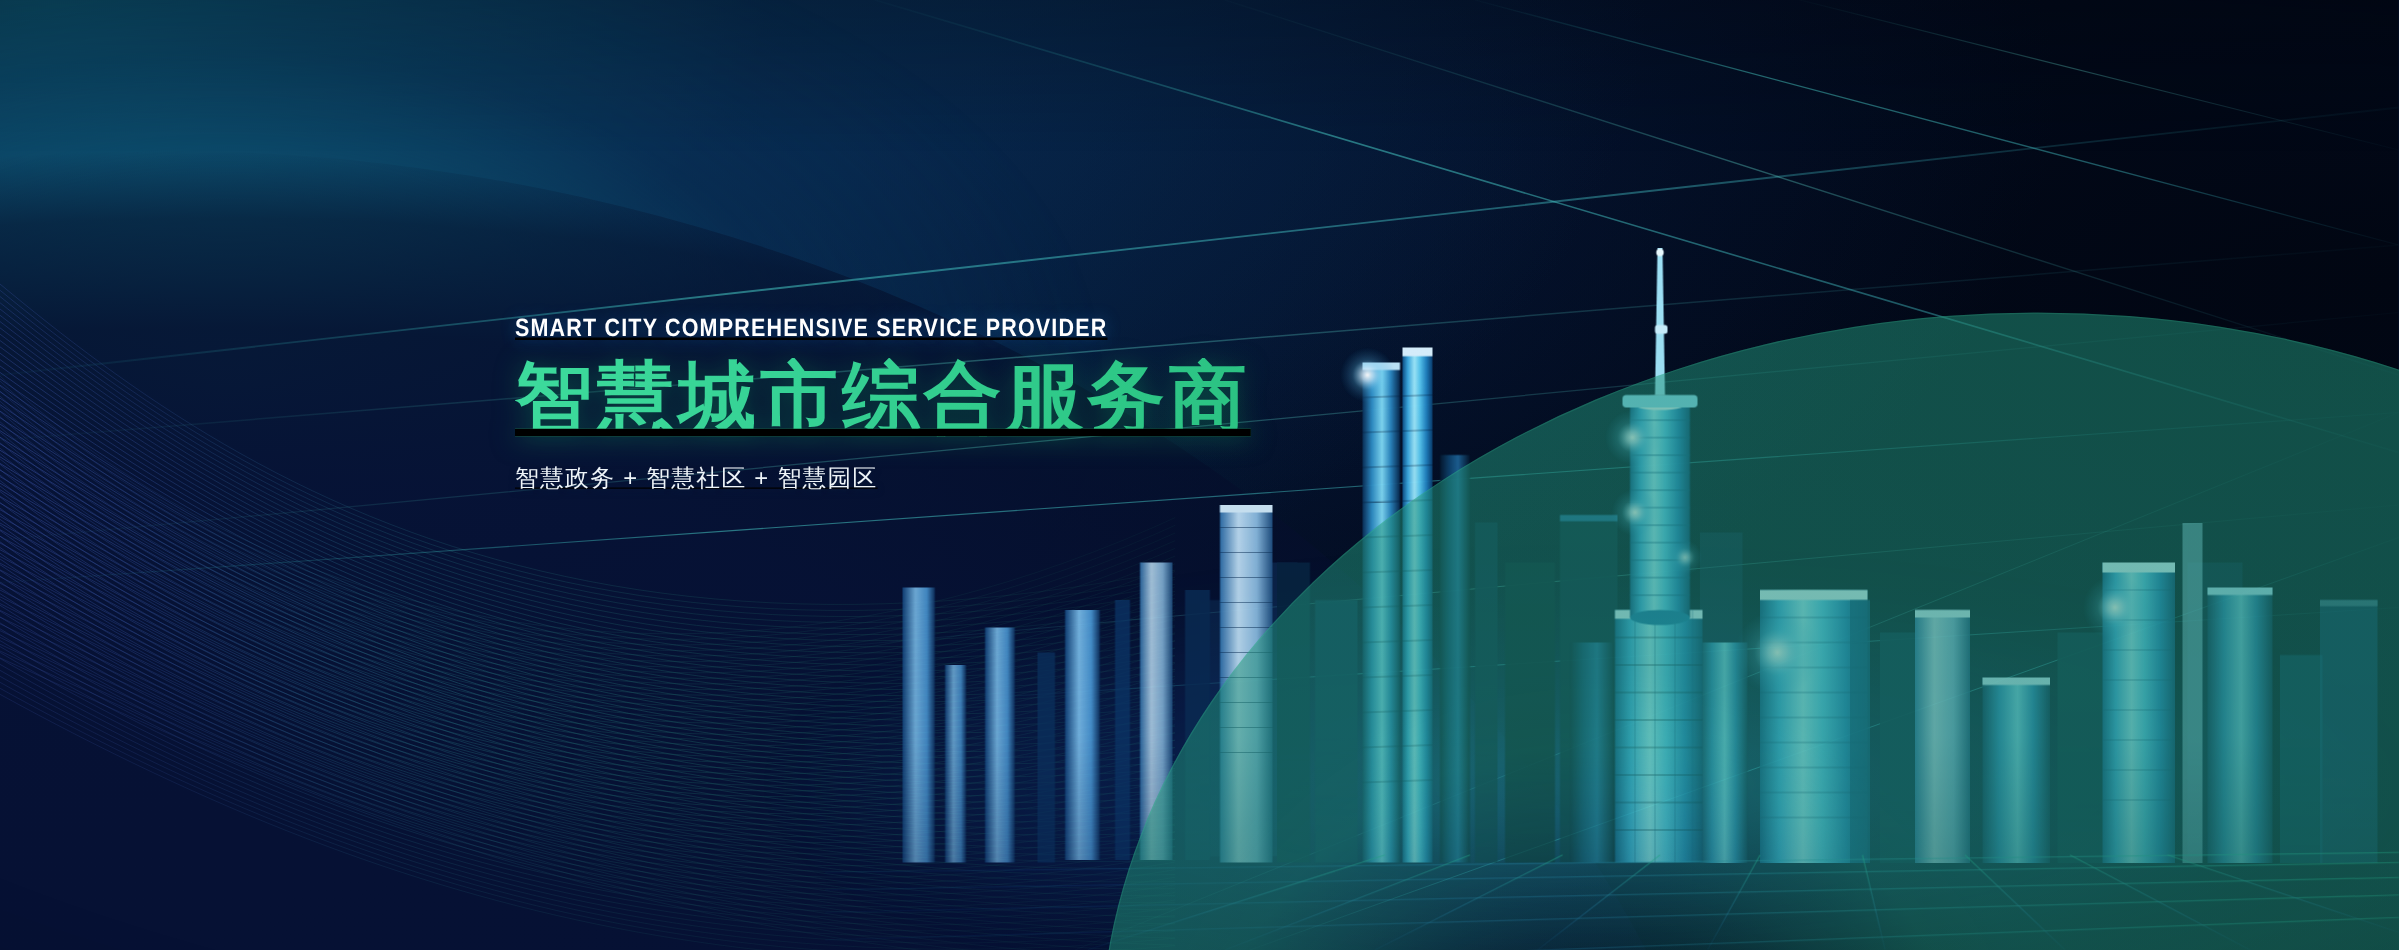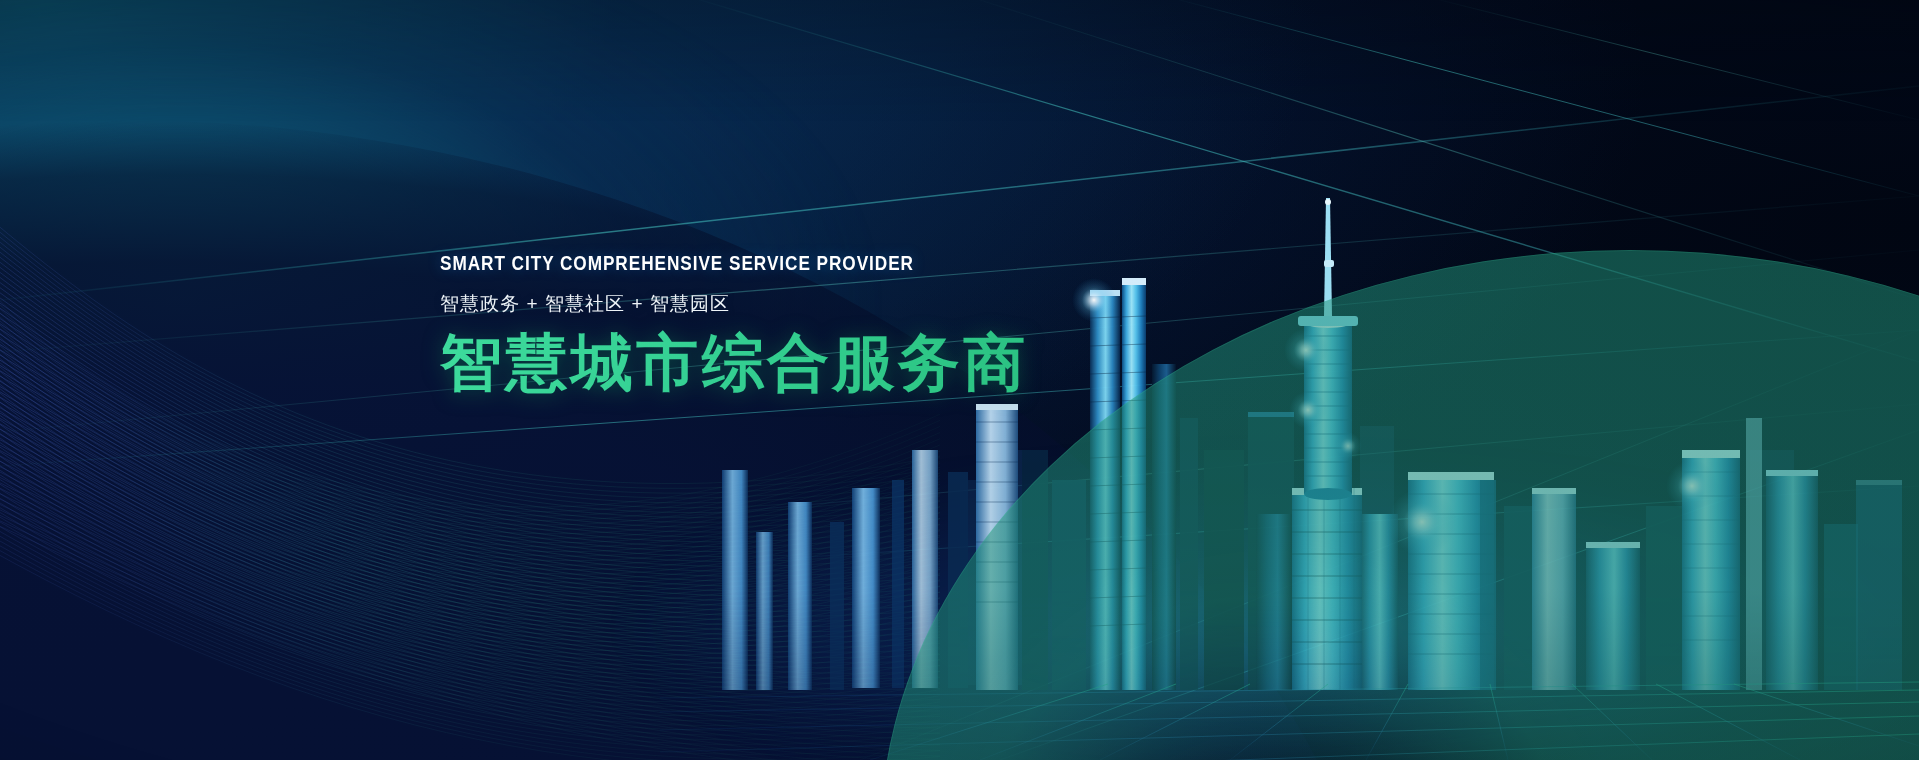--- a/index.html
+++ b/index.html
@@ -116,23 +116,24 @@
   
   #vignette {
     background:
       radial-gradient(130% 120% at 50% 50%, rgba(0,0,0,0) 52%, rgba(0,0,0,.40) 100%),
       linear-gradient(to bottom, rgba(0,0,0,.22) 0%, rgba(0,0,0,0) 16%);
   }
 
   
   #copy {
     position:absolute;
-    left:440px; top:253px;
+    left:412px; top:253px;
     width:760px;
     z-index:40;
+    text-decoration:underline;
   }
 
   #eyebrow {
     font-family:"Liberation Sans Narrow","Liberation Sans",sans-serif;
     font-size:20px;
     font-weight:700;
     letter-spacing:.055em;
     color:#ffffff;
     line-height:1;
     transform:scaleX(.86);
@@ -588,17 +589,17 @@
     </svg>
   </div>
 
   <div id="green-swoosh"></div>
   <div id="green-swoosh-edge"></div>
 
   <div class="layer" id="vignette"></div>
 
   <div id="copy">
     <div id="eyebrow">SMART CITY COMPREHENSIVE SERVICE PROVIDER</div>
+    <div id="headline">智慧城市综合服务商</div>
     <div id="subline">智慧政务 + 智慧社区 + 智慧园区</div>
-    <div id="headline">智慧城市综合服务商</div>
   </div>
 
 </div>
 
 </body></html>

